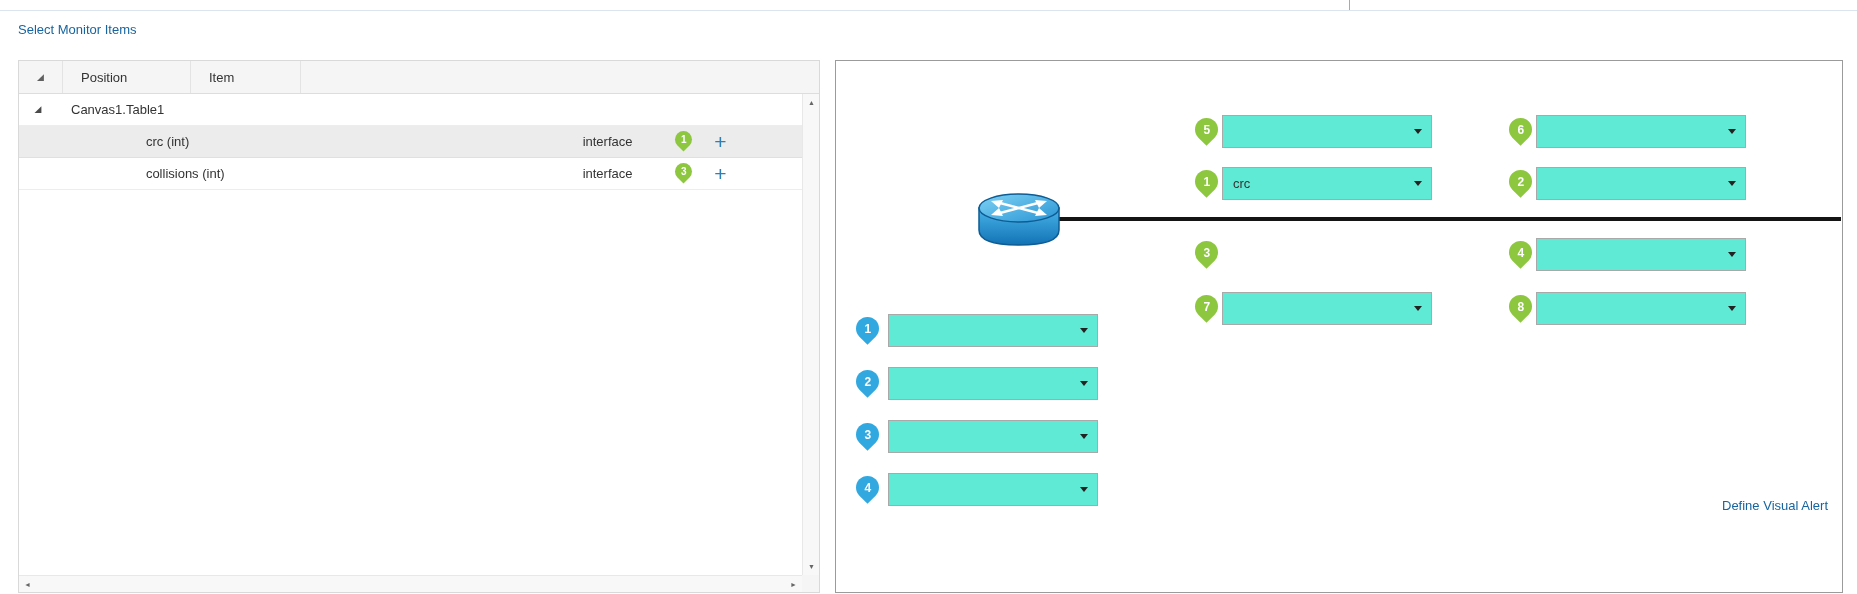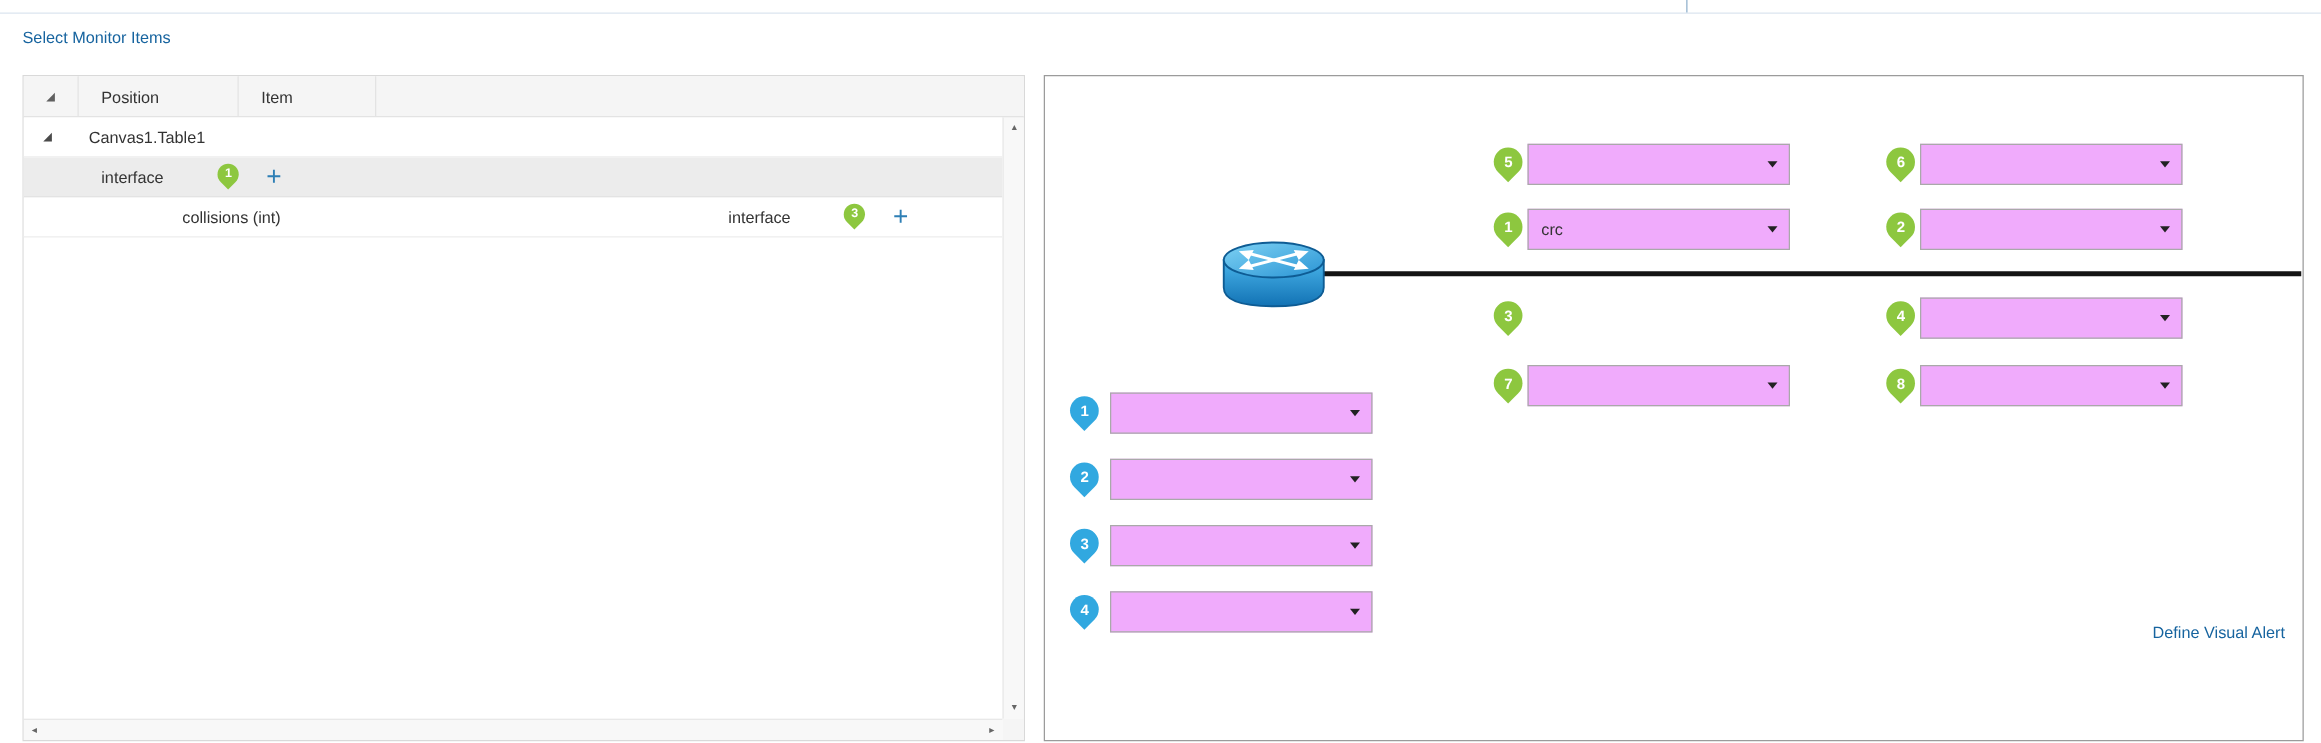--- a/index.html
+++ b/index.html
@@ -60,21 +60,21 @@
   .sb-left { left:0; top:0; }
   .sb-right { right:0; top:0; }
   .sb-corner { position:absolute; right:0; bottom:0; width:17px; height:17px; background:#f5f5f5; }
 
   
   .diagram-panel { position:absolute; left:835px; top:60px; width:1008px; height:533px;
                    border:1px solid #9b9b9b; background:#fff; }
   .net-line { position:absolute; left:198px; top:156px; right:1px; height:4px; background:#141414; }
   .router { position:absolute; left:140px; top:127px; width:86px; height:64px; }
 
-  .combo { position:absolute; height:33px; width:210px; border:1px solid #a9a9a9; background:#f0abfc;
+  .combo { position:absolute; height:33px; width:210px; border:1px solid #a9a9a9; background:#5eead4;
            display:flex; align-items:center; cursor:pointer; }
   .combo .val { flex:1; padding-left:10px; white-space:nowrap; overflow:hidden; color:#333; }
   .combo .arr { width:26px; display:flex; align-items:center; justify-content:center; }
   .combo .arr i { width:0; height:0; border-left:4px solid transparent; border-right:4px solid transparent;
                   border-top:5px solid #222; }
   .dpin { position:absolute; width:23px; height:23px; }
   .dpin > span { font-size:12px; }
   .dva { position:absolute; right:14px; top:437px; }
 </style>
 </head>
@@ -99,20 +99,21 @@
 
     <div class="row">
       <div class="cell c-exp">
         <span class="tri tri-row" style="margin-left:-6px;">◢</span>
       </div>
       <div class="cell c-item">Canvas1.Table1</div>
     </div>
 
     <div class="row sel">
       <div class="cell c-exp"></div>
+      <div class="cell c-item child-indent">crc (int)</div>
       <div class="cell c-pos">
         <span>interface</span>
         <span class="pinbase tpin green">
           <span>1</span>
         </span>
       </div>
       <div class="cell c-alert">
         <span class="plus">+</span>
       </div>
     </div>

